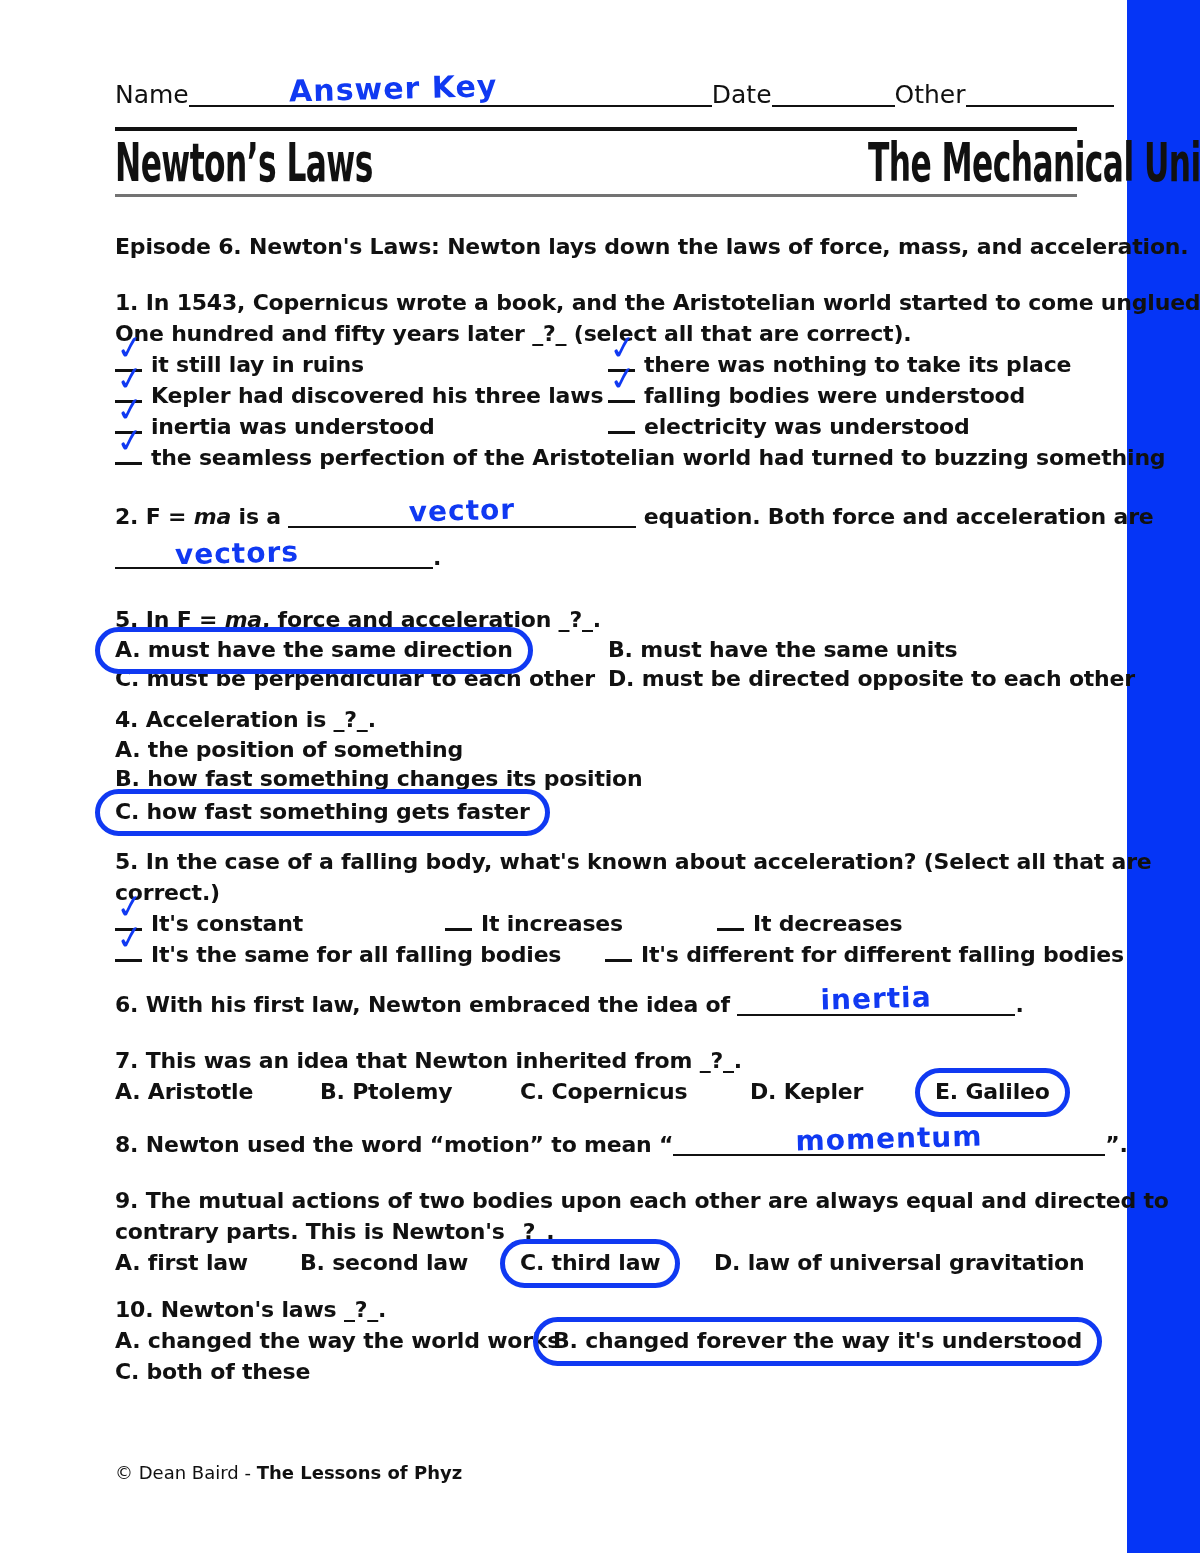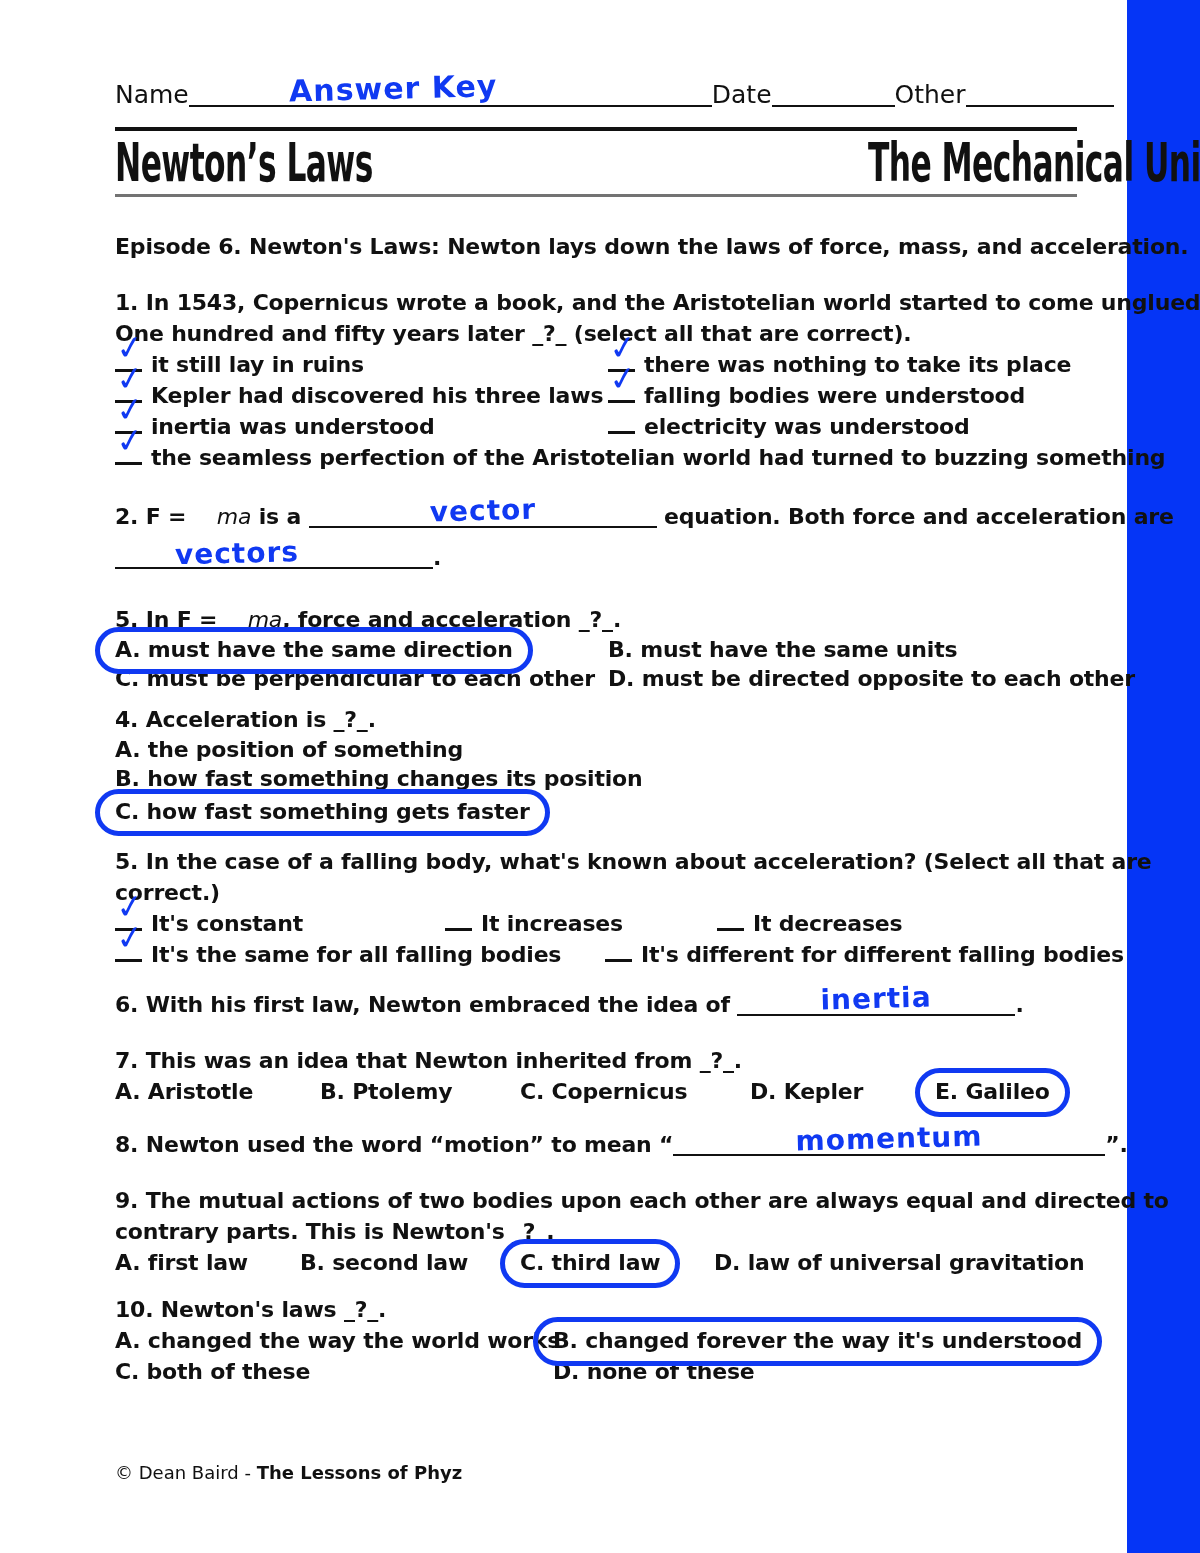--- a/index.html
+++ b/index.html
@@ -52,21 +52,21 @@
     padding:3px 15px 5px;margin:-8px -20px -10px -20px;
   }
   
   .g-q1{display:grid;grid-template-columns:493px 1fr;}
   .g-q3{display:grid;grid-template-columns:493px 1fr;}
   .g-q5a{display:grid;grid-template-columns:330px 272px 1fr;}
   .g-q5b{display:grid;grid-template-columns:490px 1fr;}
   .g-q7{display:grid;grid-template-columns:205px 200px 230px 185px 1fr;}
   .g-q9{display:grid;grid-template-columns:185px 220px 194px 1fr;}
   .g-q10{display:grid;grid-template-columns:438px 1fr;}
-  .var{font-style:italic;font-weight:normal;margin-left:23px;}
+  .var{font-style:italic;font-weight:bold;}
   .mt10{margin-top:10px;}
   .mt4{margin-top:4px;}
   .footer{top:1462px;font-size:18px;font-weight:normal;}
   .footer b{font-weight:bold;}
 </style>
 </head>
 <body>
 
 <div class="blue-bar"></div>
 
@@ -164,17 +164,16 @@
 </div>
 
 <div class="abs" style="top:1294px">
   <p class="qline">10. Newton's laws _?_.</p>
   <div class="g-q10">
     <div class="opt"><span>A. changed the way the world works</span></div>
     <div class="opt"><span class="oval"><span>B. changed forever the way it's understood</span></span></div>
   </div>
   <div class="g-q10">
     <div class="opt"><span>C. both of these</span></div>
-    <div class="opt"><span>D. none of these</span></div>
   </div>
 </div>
 
 <p class="abs footer"><span>© Dean Baird - </span><b>The Lessons of Phyz</b></p>
 
 </body></html>

